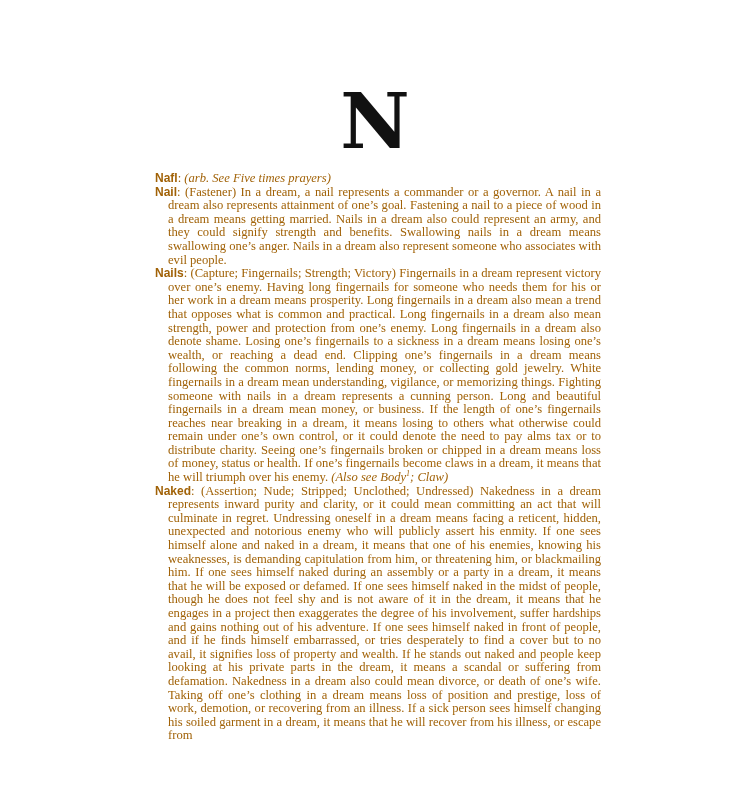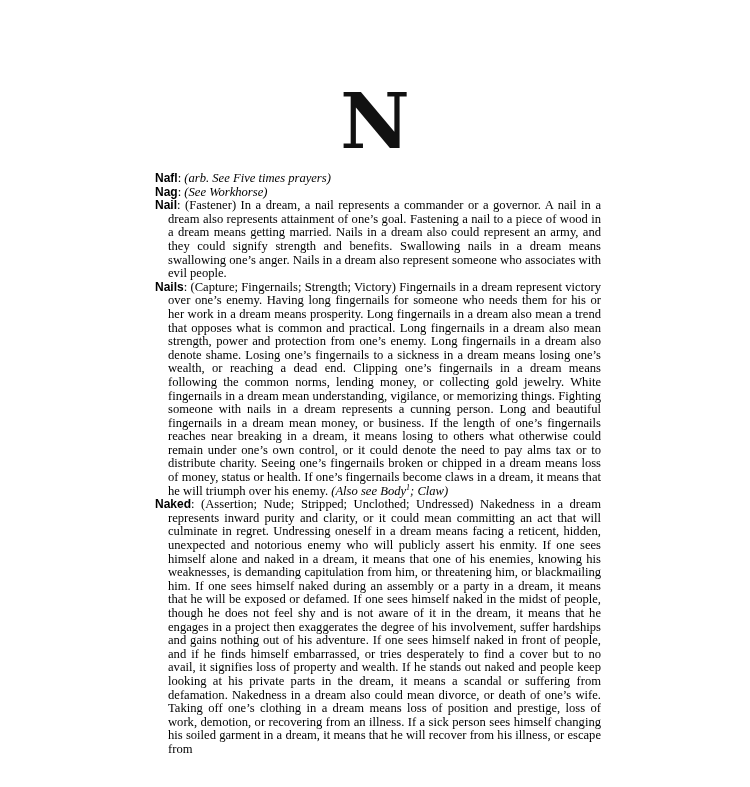--- a/index.html
+++ b/index.html
@@ -6,37 +6,36 @@
   body { width: 750px; height: 787px; position: relative; overflow: hidden; }
   .page { position: absolute; left: 0; top: 0; width: 750px; height: 787px; background: #fff; }
   .big-letter {
     position: absolute; left: 0; width: 750px; top: 84px; text-align: center;
     font-family: "DejaVu Serif", "Liberation Serif", serif; font-weight: bold;
     font-size: 76px; line-height: 76px; color: #111; letter-spacing: 0;
   }
   .entries {
     position: absolute; left: 155px; top: 172px; width: 446px;
     font-family: "Liberation Serif", "DejaVu Serif", serif; font-size: 12.6px;
-    line-height: 13.6px; color: #000000;
+    line-height: 13.6px; color: #a16207;
   }
   .entry { margin: 0; padding-left: 13px; text-indent: -13px; text-align: justify; }
   .headword { font-family: "Liberation Sans", "DejaVu Sans", sans-serif; font-weight: bold; font-size: 12px; }
   .xref { font-style: italic; }
   sup { font-size: 8px; line-height: 0; }
 </style>
 </head>
 <body>
 
 <div class="page">
   <div class="big-letter">N</div>
 
   <div class="entries">
     <p class="entry"><span class="headword">Nafl</span><span>: </span><span class="xref">(arb. See Five times prayers)</span></p>
 
-    <p class="entry"><span class="headword">Nag</span><span>: </span><span class="xref">(See Workhorse)</span></p>
 
     <p class="entry"><span class="headword">Nail</span><span>: </span><span>(Fastener) In a dream, a nail represents a commander or a governor. A nail in a dream also represents attainment of one’s goal. Fastening a nail to a piece of wood in a dream means getting married. Nails in a dream also could represent an army, and they could signify strength and benefits. Swallowing nails in a dream means swallowing one’s anger. Nails in a dream also represent someone who associates with evil people.</span></p>
 
     <p class="entry"><span class="headword">Nails</span><span>: </span><span>(Capture; Fingernails; Strength; Victory) Fingernails in a dream represent victory over one’s enemy. Having long fingernails for someone who needs them for his or her work in a dream means prosperity. Long fingernails in a dream also mean a trend that opposes what is common and practical. Long fingernails in a dream also mean strength, power and protection from one’s enemy. Long fingernails in a dream also denote shame. Losing one’s fingernails to a sickness in a dream means losing one’s wealth, or reaching a dead end. Clipping one’s fingernails in a dream means following the common norms, lending money, or collecting gold jewelry. White fingernails in a dream mean understanding, vigilance, or memorizing things. Fighting someone with nails in a dream represents a cunning person. Long and beautiful fingernails in a dream mean money, or business. If the length of one’s fingernails reaches near breaking in a dream, it means losing to others what otherwise could remain under one’s own control, or it could denote the need to pay alms tax or to distribute charity. Seeing one’s fingernails broken or chipped in a dream means loss of money, status or health. If one’s fingernails become claws in a dream, it means that he will triumph over his enemy. </span><span class="xref"><span>(Also see Body</span><sup>1</sup><span>; Claw)</span></span></p>
 
     <p class="entry"><span class="headword">Naked</span><span>: </span><span>(Assertion; Nude; Stripped; Unclothed; Undressed) Nakedness in a dream represents inward purity and clarity, or it could mean committing an act that will culminate in regret. Undressing oneself in a dream means facing a reticent, hidden, unexpected and notorious enemy who will publicly assert his enmity. If one sees himself alone and naked in a dream, it means that one of his enemies, knowing his weaknesses, is demanding capitulation from him, or threatening him, or blackmailing him. If one sees himself naked during an assembly or a party in a dream, it means that he will be exposed or defamed. If one sees himself naked in the midst of people, though he does not feel shy and is not aware of it in the dream, it means that he engages in a project then exaggerates the degree of his involvement, suffer hardships and gains nothing out of his adventure. If one sees himself naked in front of people, and if he finds himself embarrassed, or tries desperately to find a cover but to no avail, it signifies loss of property and wealth. If he stands out naked and people keep looking at his private parts in the dream, it means a scandal or suffering from defamation. Nakedness in a dream also could mean divorce, or death of one’s wife. Taking off one’s clothing in a dream means loss of position and prestige, loss of work, demotion, or recovering from an illness. If a sick person sees himself changing his soiled garment in a dream, it means that he will recover from his illness, or escape from</span></p>
   </div>
 </div>
 
 </body></html>

